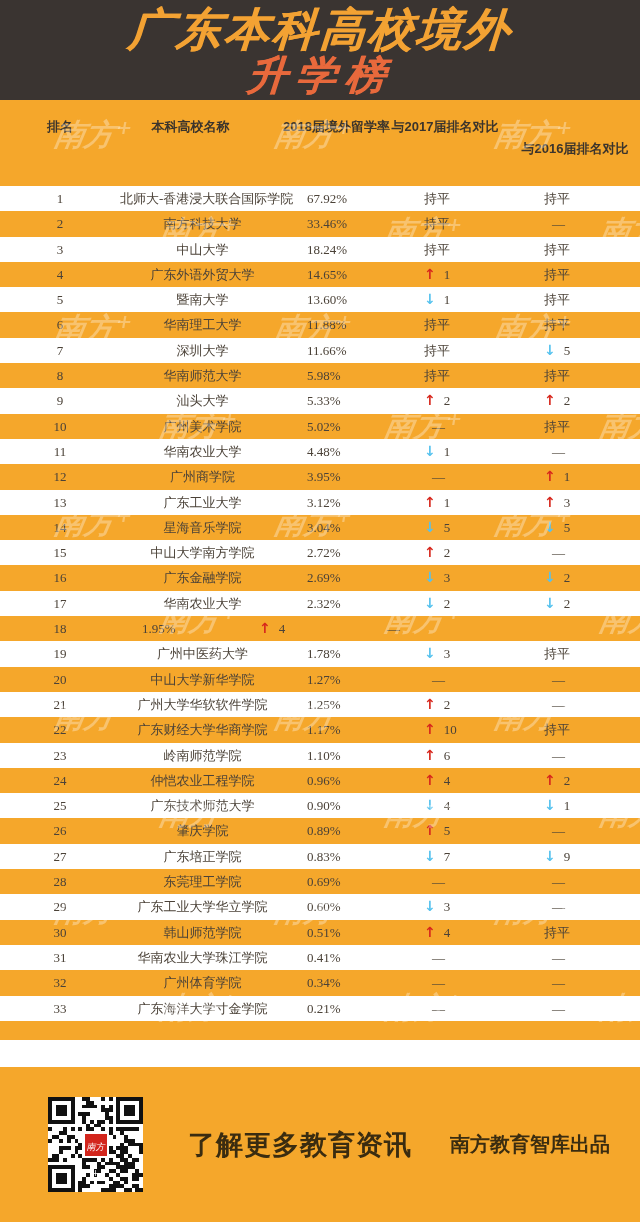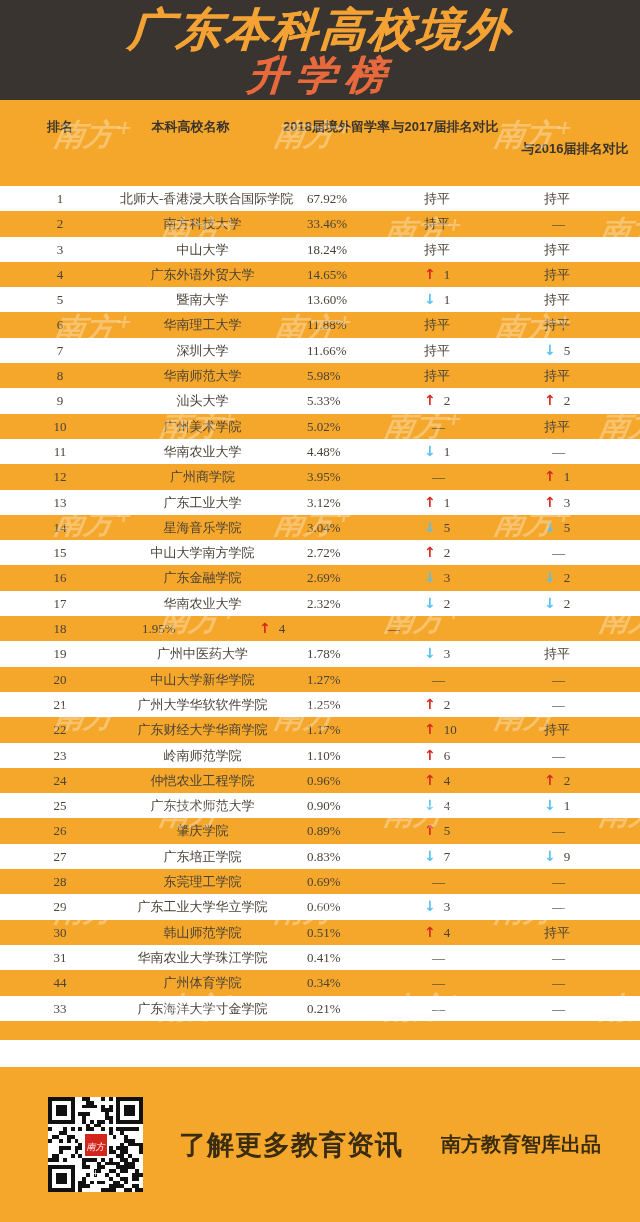--- a/index.html
+++ b/index.html
@@ -60,21 +60,21 @@
     display:flex;align-items:center;box-sizing:border-box;padding-left:48px;
   }
   .qr{position:relative;width:95px;height:95px;background:#ffffff;flex:0 0 auto;}
   .qr svg{display:block;width:95px;height:95px;}
   .qr-logo{
     position:absolute;left:50%;top:50%;width:26px;height:26px;margin:-13px 0 0 -13px;
     background:#d3261d;color:#ffffff;font-size:9px;line-height:26px;text-align:center;
     font-family:"DejaVu Serif",serif;font-style:italic;border:2px solid #fff;box-sizing:border-box;
   }
   .cta{
-    margin-left:36px;font-size:27px;font-weight:bold;color:#3a2c10;
+    margin-left:45px;font-size:27px;font-weight:bold;color:#3a2c10;
     letter-spacing:1px;white-space:nowrap;
   }
   .credit{
     margin-left:38px;font-size:20px;font-weight:bold;color:#3a2c10;white-space:nowrap;
   }
   
   .wm-layer{position:absolute;left:0;top:100px;right:0;bottom:0;pointer-events:none;z-index:5;}
   .wm{
     position:absolute;color:rgba(255,255,255,0.32);
     font-family:"DejaVu Serif",serif;font-style:italic;font-weight:bold;
@@ -311,21 +311,21 @@
           <div class="c-ch c-16"><span>持平</span></div>
         </div>
         <div class="row odd">
           <div class="c-rank">31</div>
           <div class="c-name">华南农业大学珠江学院</div>
           <div class="c-rate">0.41%</div>
           <div class="c-ch c-17"><span class="dash">—</span></div>
           <div class="c-ch c-16"><span class="dash">—</span></div>
         </div>
         <div class="row even">
-          <div class="c-rank">44</div>
+          <div class="c-rank">32</div>
           <div class="c-name">广州体育学院</div>
           <div class="c-rate">0.34%</div>
           <div class="c-ch c-17"><span class="dash">—</span></div>
           <div class="c-ch c-16"><span class="dash">—</span></div>
         </div>
         <div class="row odd">
           <div class="c-rank">33</div>
           <div class="c-name">广东海洋大学寸金学院</div>
           <div class="c-rate">0.21%</div>
           <div class="c-ch c-17"><span class="dash">—</span></div>

